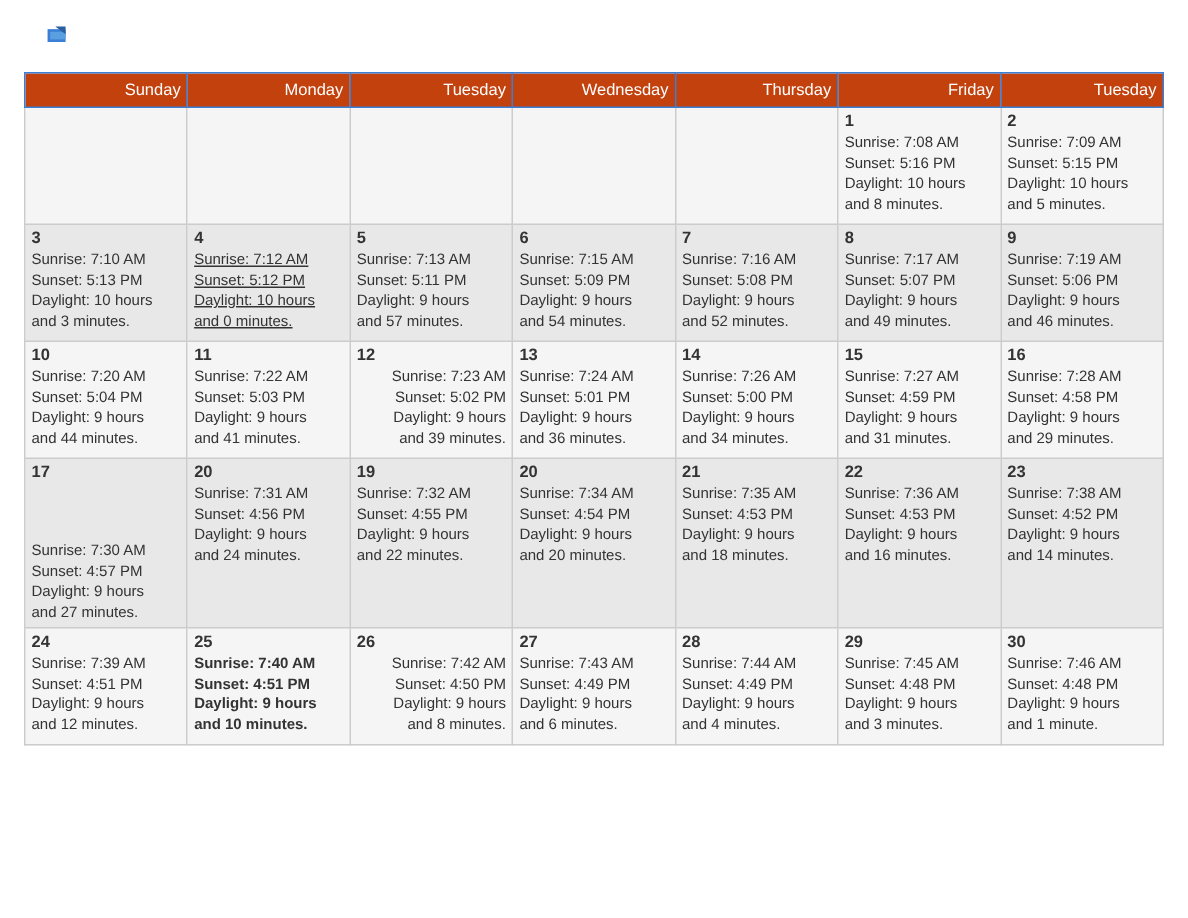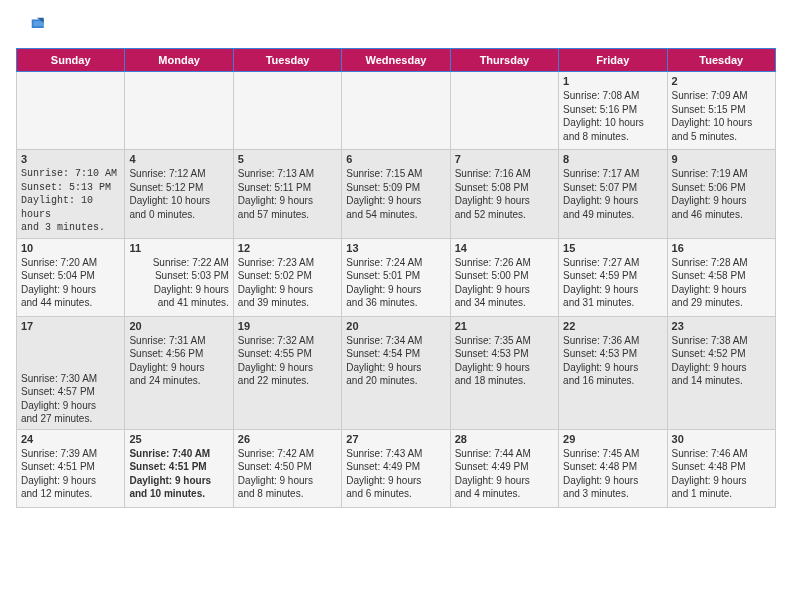--- a/index.html
+++ b/index.html
@@ -41,26 +41,26 @@
     .location-title {
       font-size: 14px;
       color: #555;
     }
     table {
       width: 100%;
       border-collapse: collapse;
       table-layout: fixed;
     }
     thead tr th {
-      background-color: #be185d;
+      background-color: #c2410c;
       color: #fff;
       font-size: 11px;
-      font-weight: bold;
+      font-weight: normal;
       padding: 5px 4px;
-      text-align: center;
+      text-align: right;
       border: 1px solid #3a7fd5;
     }
     tbody tr td {
       vertical-align: top;
       border: 1px solid #ccc;
       padding: 3px 4px;
       font-size: 9px;
       color: #333;
       height: 78px;
       background: #fff;
@@ -140,28 +140,28 @@
             <span class="day-number">2</span>
             <div class="day-info" style="white-space: pre-line;">Sunrise: 7:09 AM
 Sunset: 5:15 PM
 Daylight: 10 hours
 and 5 minutes.</div>
           </td>
         </tr>
         <tr>
           <td>
             <span class="day-number">3</span>
-            <div class="day-info" style="white-space: pre-line; font-family: Liberation Mono, monospace;">Sunrise: 7:10 AM
+            <div class="day-info" style="white-space: pre-line;">Sunrise: 7:10 AM
 Sunset: 5:13 PM
 Daylight: 10 hours
 and 3 minutes.</div>
           </td>
           <td>
             <span class="day-number">4</span>
-            <div class="day-info" style="white-space: pre-line;">Sunrise: 7:12 AM
+            <div class="day-info" style="white-space: pre-line; text-decoration: underline;">Sunrise: 7:12 AM
 Sunset: 5:12 PM
 Daylight: 10 hours
 and 0 minutes.</div>
           </td>
           <td>
             <span class="day-number">5</span>
             <div class="day-info" style="white-space: pre-line;">Sunrise: 7:13 AM
 Sunset: 5:11 PM
 Daylight: 9 hours
 and 57 minutes.</div>
@@ -198,28 +198,28 @@
         <tr>
           <td>
             <span class="day-number">10</span>
             <div class="day-info" style="white-space: pre-line;">Sunrise: 7:20 AM
 Sunset: 5:04 PM
 Daylight: 9 hours
 and 44 minutes.</div>
           </td>
           <td>
             <span class="day-number">11</span>
-            <div class="day-info" style="white-space: pre-line; text-align: right;">Sunrise: 7:22 AM
+            <div class="day-info" style="white-space: pre-line;">Sunrise: 7:22 AM
 Sunset: 5:03 PM
 Daylight: 9 hours
 and 41 minutes.</div>
           </td>
           <td>
             <span class="day-number">12</span>
-            <div class="day-info" style="white-space: pre-line;">Sunrise: 7:23 AM
+            <div class="day-info" style="white-space: pre-line; text-align: right;">Sunrise: 7:23 AM
 Sunset: 5:02 PM
 Daylight: 9 hours
 and 39 minutes.</div>
           </td>
           <td>
             <span class="day-number">13</span>
             <div class="day-info" style="white-space: pre-line;">Sunrise: 7:24 AM
 Sunset: 5:01 PM
 Daylight: 9 hours
 and 36 minutes.</div>
@@ -307,21 +307,21 @@
           </td>
           <td>
             <span class="day-number">25</span>
             <div class="day-info" style="white-space: pre-line; font-weight: bold;">Sunrise: 7:40 AM
 Sunset: 4:51 PM
 Daylight: 9 hours
 and 10 minutes.</div>
           </td>
           <td>
             <span class="day-number">26</span>
-            <div class="day-info" style="white-space: pre-line;">Sunrise: 7:42 AM
+            <div class="day-info" style="white-space: pre-line; text-align: right;">Sunrise: 7:42 AM
 Sunset: 4:50 PM
 Daylight: 9 hours
 and 8 minutes.</div>
           </td>
           <td>
             <span class="day-number">27</span>
             <div class="day-info" style="white-space: pre-line;">Sunrise: 7:43 AM
 Sunset: 4:49 PM
 Daylight: 9 hours
 and 6 minutes.</div>

